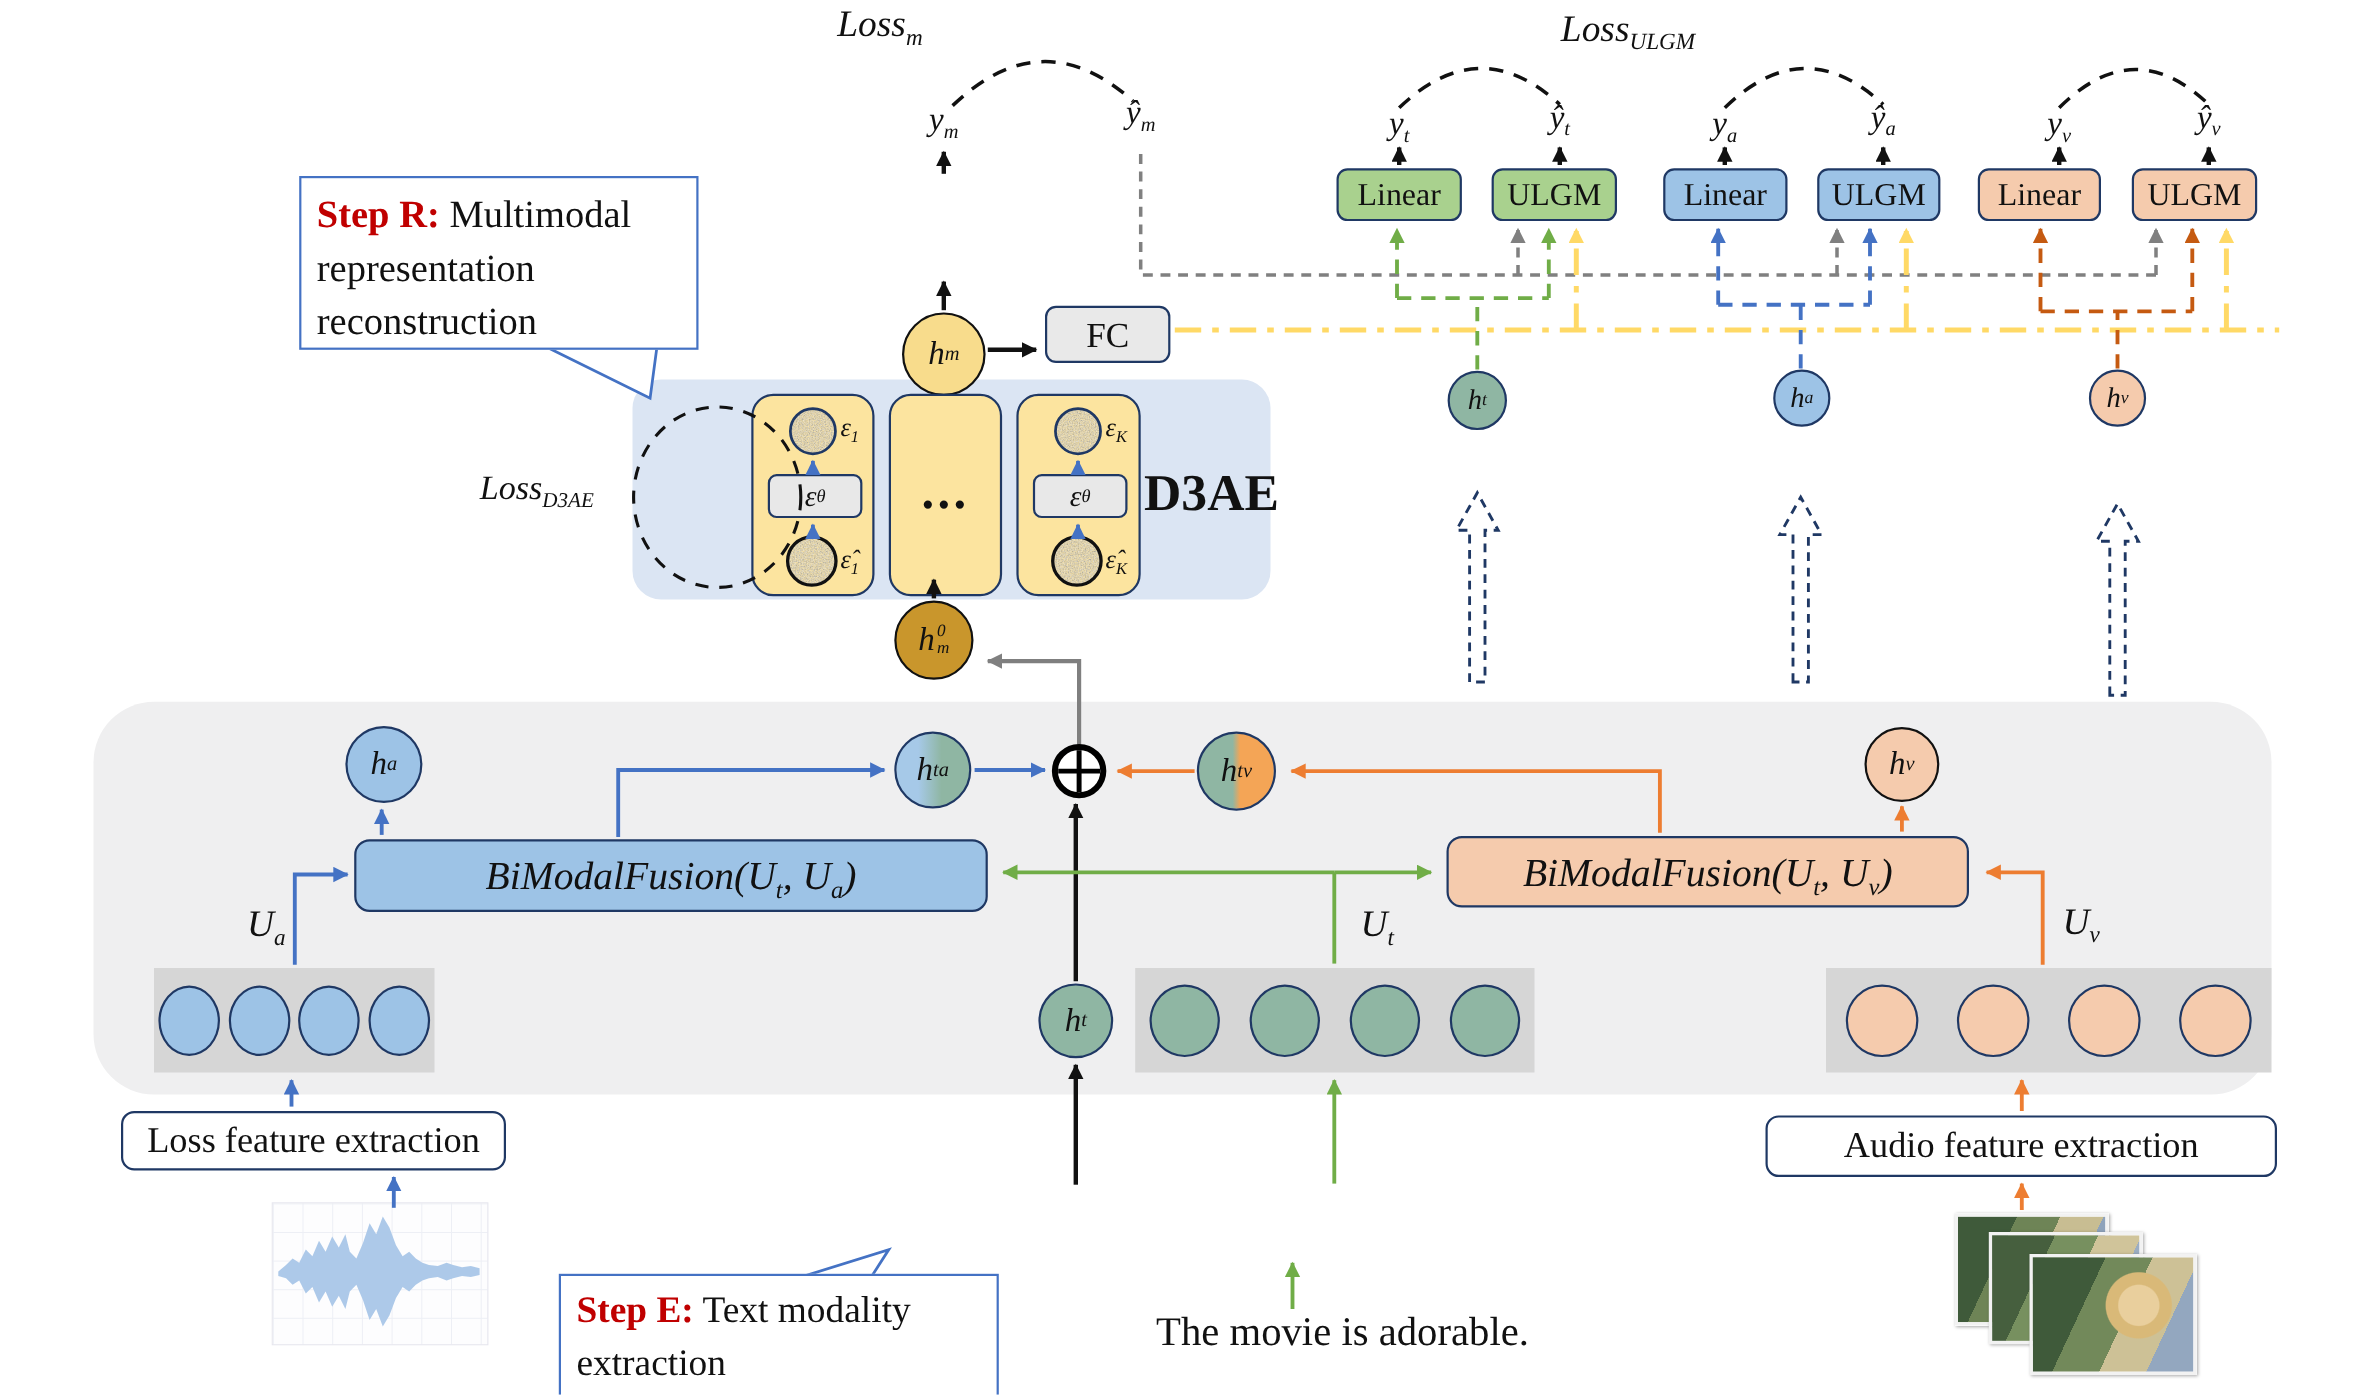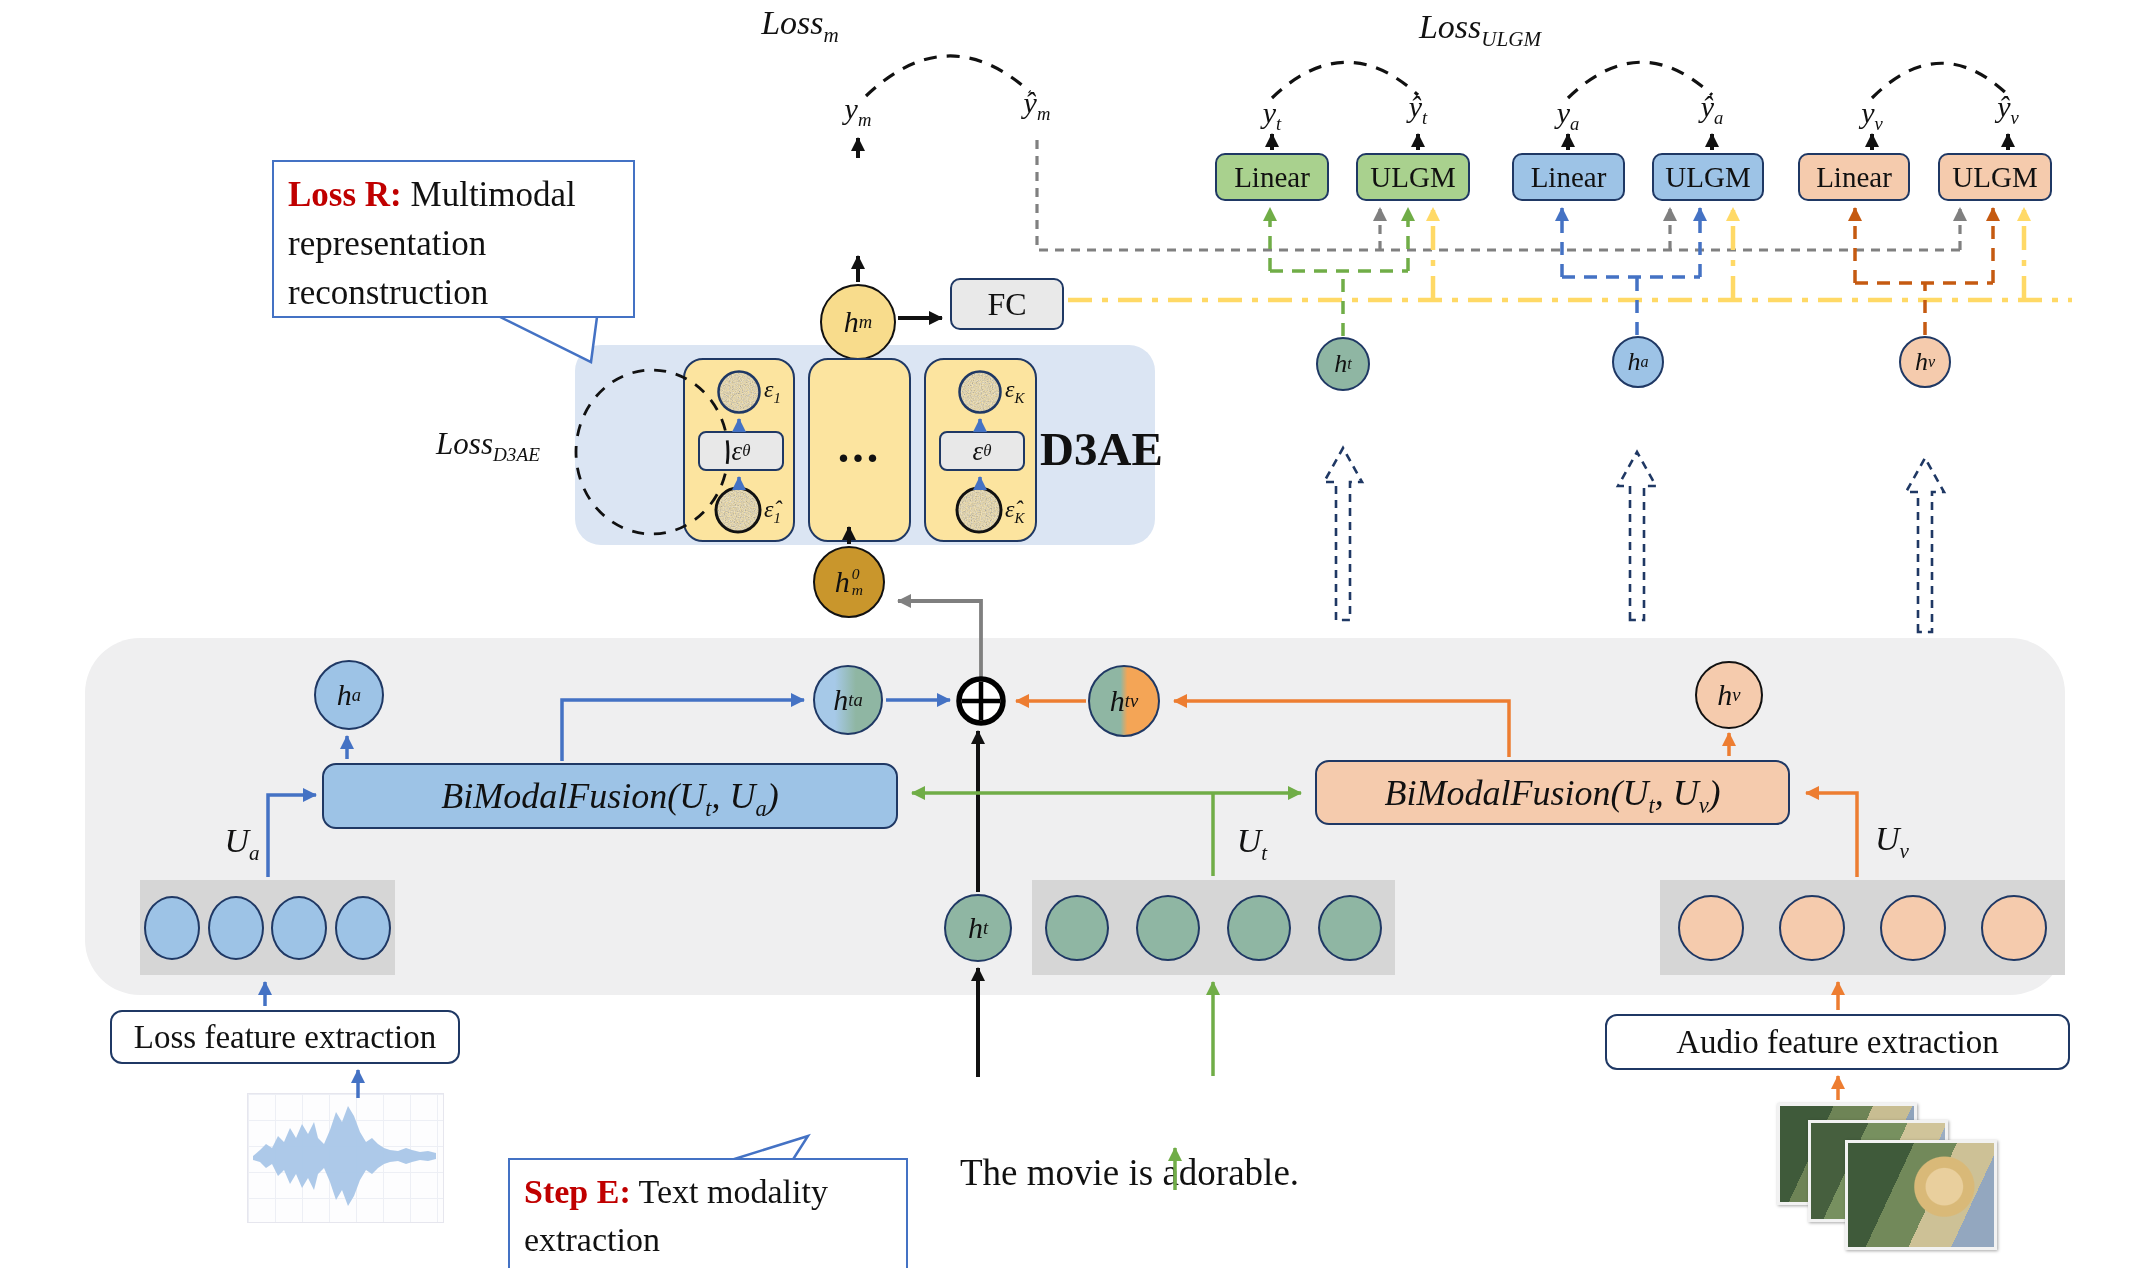--- a/index.html
+++ b/index.html
@@ -68,21 +68,21 @@
     <span>ŷ</span><sub>m</sub></div>
   <div class="node z2" style="left:820px;top:284px;width:76px;height:76px;background:#f8dc8c;border-color:#111">
     <span>h</span>
       <sub>m</sub>
     </div>
   <div class="rbox z2" style="left:950px;top:278px;width:114px;height:52px;border-radius:10px;font-size:32px">
     <span>FC</span>
     </div>
 
   <div class="callout" style="left:272px;top:160px;width:363px;height:158px">
-    <div><span class="stepword">Loss R:</span><span> Multimodal</span></div>
+    <div><span class="stepword">Step R:</span><span> Multimodal</span></div>
     <div>representation</div>
     <div>reconstruction</div>
   </div>
 
   <div class="lbl z2" style="left:1370px;top:8px;width:220px;font-size:34px">
     <span>Loss</span><sub>ULGM</sub></div>
 
   <div class="lbl z2" style="left:1242px;top:96px;width:60px">
     <span>y</span><sub>t</sub></div>
   <div class="lbl z2" style="left:1388px;top:90px;width:60px">
@@ -258,21 +258,21 @@
     <span>h</span>
       <sub>v</sub>
     </div>
 
   <div class="rbox z2" style="left:110px;top:1010px;width:350px;height:54px;background:#fff;border-radius:12px;font-size:33px">
     <span>Loss feature extraction</span>
     </div>
   <div class="rbox z2" style="left:1605px;top:1014px;width:465px;height:56px;background:#fff;border-radius:12px;font-size:33px">
     <span>Audio feature extraction</span>
     </div>
-  <div class="abs z2" style="left:960px;top:1151px;width:430px;text-align:left;font-size:37px">The movie is adorable.</div>
+  <div class="abs z2" style="left:960px;top:1190px;width:430px;text-align:right;font-size:37px">The movie is adorable.</div>
 
   <div class="callout" style="left:508px;top:1158px;width:400px;height:116px;font-size:34px">
     <div><span class="stepword">Step E:</span><span> Text modality</span></div>
     <div>extraction</div>
   </div>
 
   <div class="wave z2" style="left:247px;top:1093px;width:195px;height:128px">
     <svg width="195" height="128">
       <polygon fill="#a9c6e8" opacity="0.95" points="
         5,62 12,56 18,50 24,54 30,42 36,48 42,34 48,44 54,30 60,40 66,28 70,44 76,50

